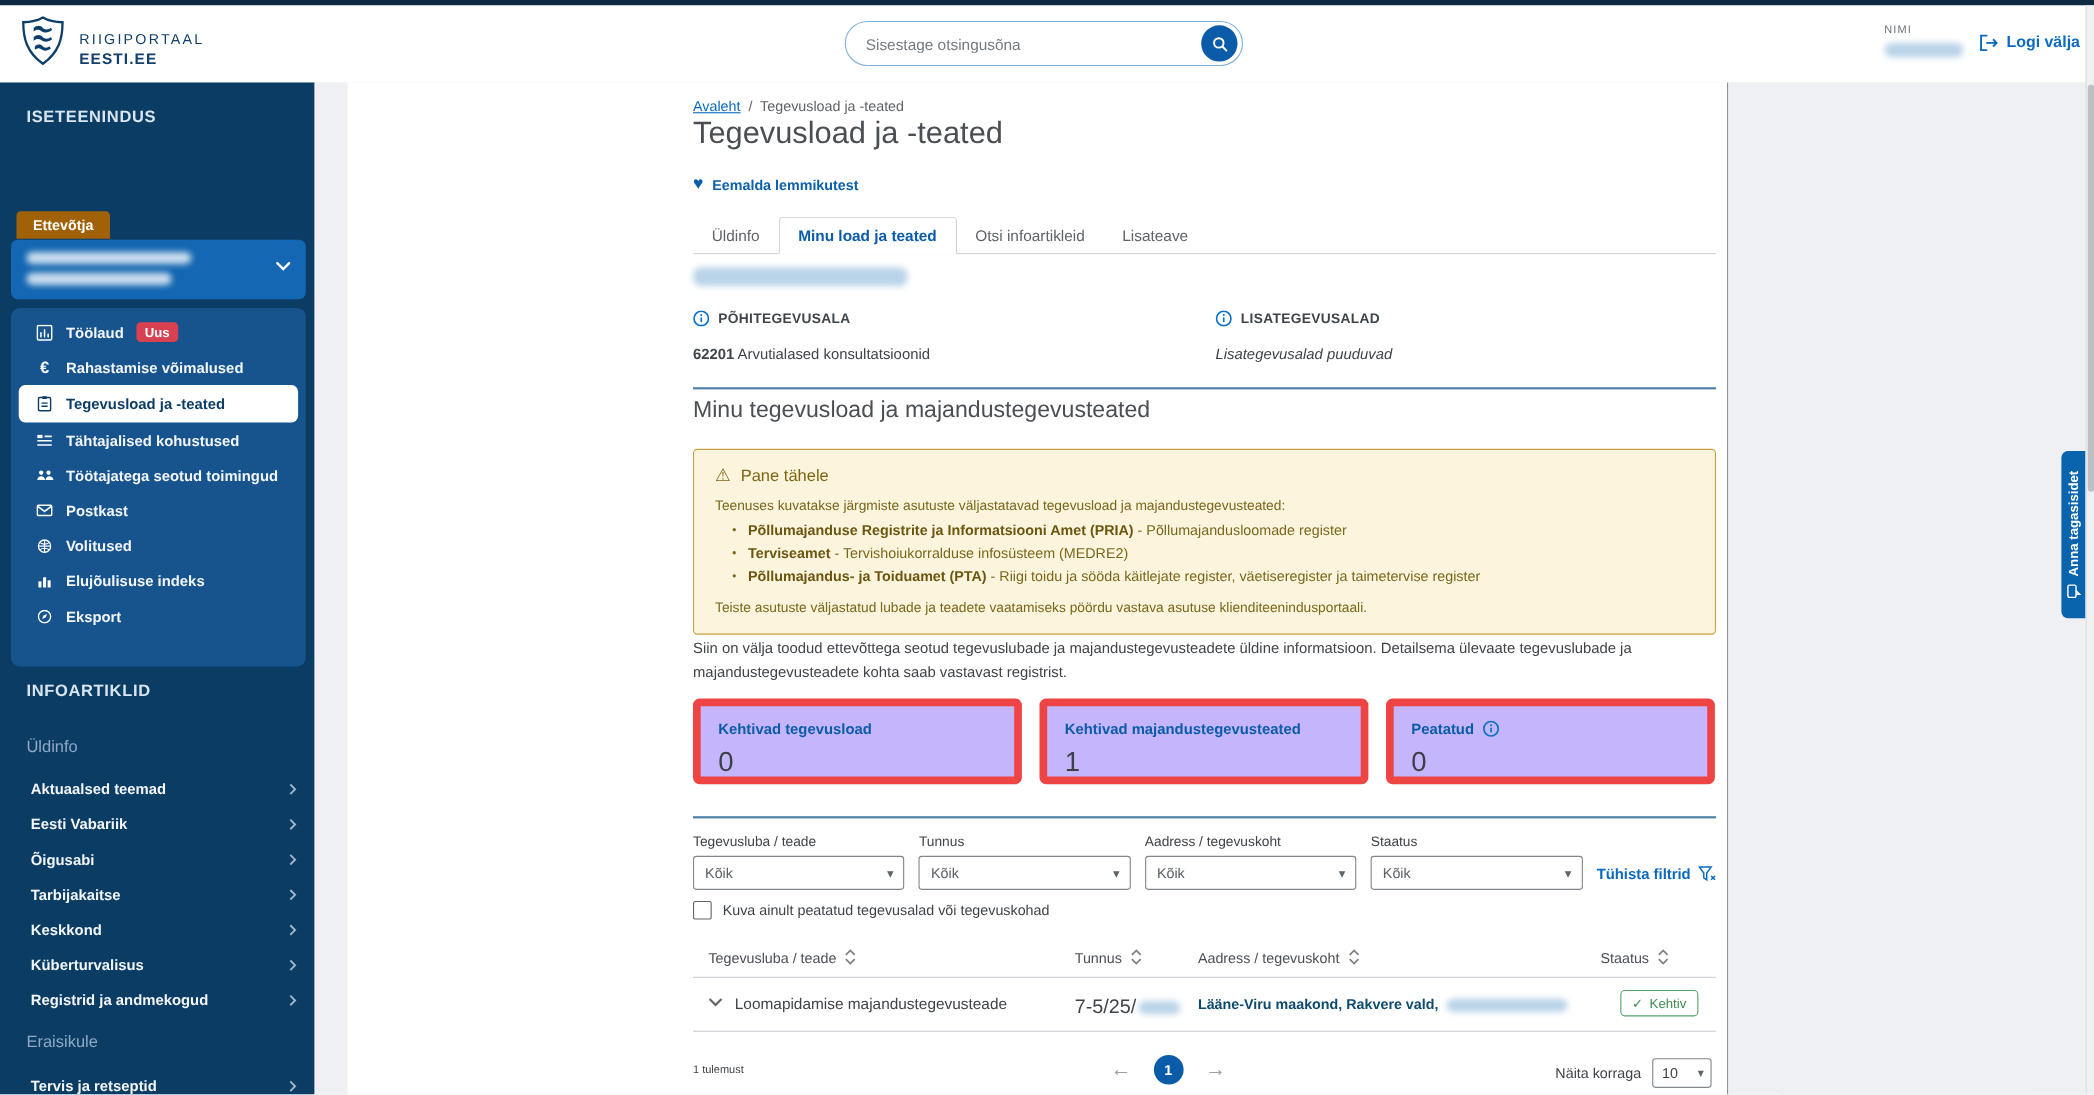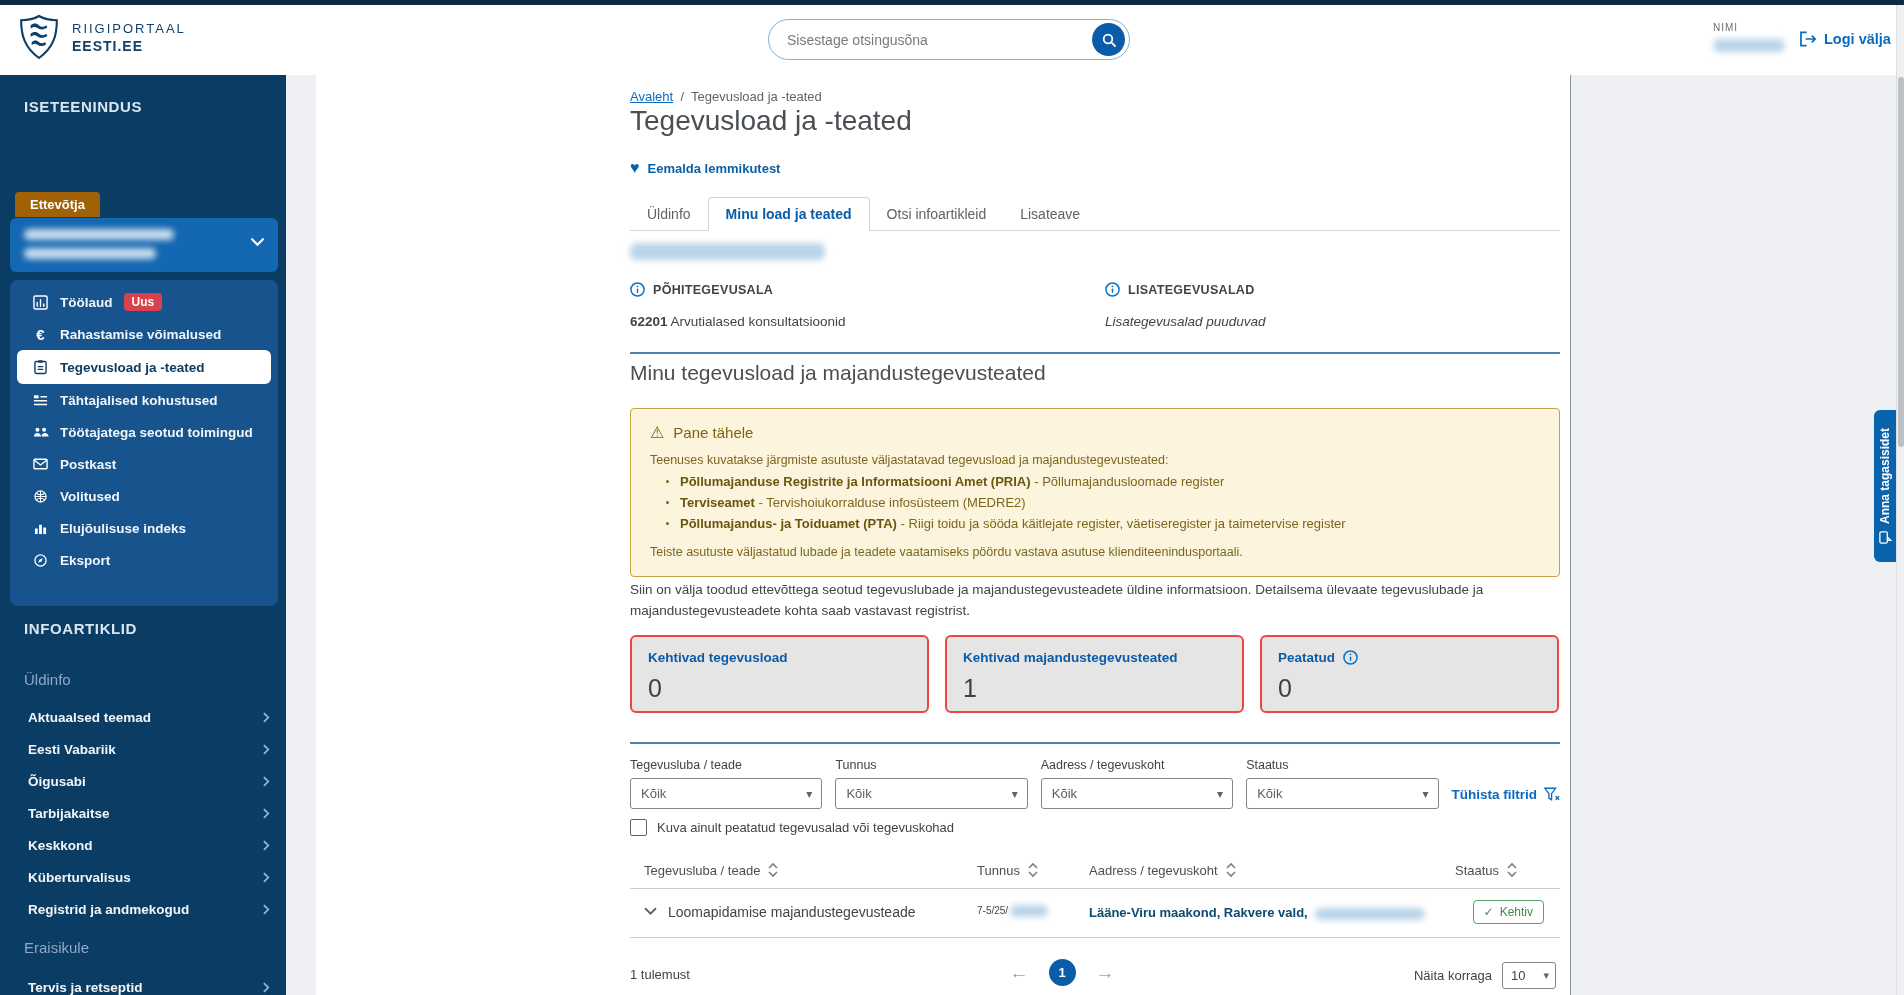--- a/index.html
+++ b/index.html
@@ -2,21 +2,21 @@
 <html><head>
 <meta charset="utf-8">
 <style>
   * { box-sizing: border-box; margin: 0; padding: 0; }
   html,body { width:1904px; height:995px; overflow:hidden; }
   body { font-family:"Liberation Sans","DejaVu Sans",sans-serif; background:#eef0f3; position:relative; color:#3f4449; }
 
   
   .topstrip { position:absolute; left:0; top:0; width:1904px; height:5px; background:#0e2a43; }
   .header { position:absolute; left:0; top:5px; width:1904px; height:70px; background:#fff; }
-  .logo { position:absolute; left:18px; top:8px; display:flex; align-items:center; gap:12px; cursor:pointer; }
+  .logo { position:absolute; left:18px; top:8px; display:flex; align-items:flex-end; gap:12px; cursor:pointer; }
   .logo-text .l1 { font-size:13px; letter-spacing:2px; color:#13406b; }
   .logo-text .l2 { font-size:14px; font-weight:bold; letter-spacing:1px; color:#13406b; margin-top:2px; }
   .search { position:absolute; left:768px; top:14px; width:362px; height:41px; border:1px solid #7fb1d9; border-radius:21px; background:#fff; display:flex; align-items:center; }
   .search input { flex:1; border:none; outline:none; font-size:14px; padding:0 12px 0 18px; color:#555; background:transparent; font-family:inherit; }
   .search input::placeholder { color:#757b80; }
   .search-btn { width:33px; height:33px; border-radius:50%; background:#0a5ca8; margin-right:4px; display:flex; align-items:center; justify-content:center; cursor:pointer; flex:0 0 auto; }
   .userbox { position:absolute; left:1713px; top:17px; }
   .userbox .nimi { font-size:10px; letter-spacing:1px; color:#6b7075; }
   .logout { position:absolute; left:1800px; top:26px; display:flex; align-items:center; gap:7px; color:#0a6abf; font-weight:bold; font-size:14.5px; cursor:pointer; white-space:nowrap; }
 
@@ -72,47 +72,47 @@
   .notice p { font-size:12.5px; margin-top:12px; }
   .notice ul { list-style:none; margin-top:7px; }
   .notice li { font-size:13px; padding-left:30px; position:relative; margin-top:6px; }
   .notice li::before { content:""; position:absolute; left:16px; top:6px; width:3px; height:3px; border-radius:50%; background:#7a671c; }
   .notice li b { color:#6b560f; }
   .notice .outro { margin-top:14px; }
 
   .desc { position:absolute; top:504px; width:930px; font-size:13.5px; line-height:21px; color:#3f4449; }
 
   .cards { position:absolute; top:560px; left:0; display:flex; gap:16px; }
-  .card { width:299px; height:78px; background:#e5e5e5; border:2px solid #ef4444; border-radius:6px; padding:13px 16px; }
+  .card { width:299px; height:78px; background:#c4b5fd; border:7px solid #ef4444; border-radius:6px; padding:13px 16px; }
   .card .c-label { font-size:13.5px; font-weight:bold; color:#0a5ca8; display:flex; align-items:center; gap:8px; }
   .card .c-value { font-size:25px; color:#3c4147; margin-top:9px; }
 
   .filters { position:absolute; top:683px; left:0; width:930px; display:flex; gap:13px; align-items:flex-end; }
   .f-col { width:196px; }
   .f-label { font-size:12.5px; color:#3f4449; margin-bottom:6px; }
   .dd { height:31px; border:1px solid #80868c; border-radius:3px; background:#fff; display:flex; align-items:center; padding:0 10px; font-size:13px; color:#5a6065; cursor:pointer; position:relative; }
   .dd .caret { position:absolute; right:9px; color:#5f6469; font-size:12px; }
   .clear-filters { display:flex; align-items:center; gap:7px; color:#0a6abf; font-size:13.5px; font-weight:bold; cursor:pointer; margin-bottom:7px; white-space:nowrap; }
 
   .chk-row { position:absolute; top:744px; display:flex; align-items:center; gap:10px; font-size:13px; color:#3f4449; cursor:pointer; }
   .chk { width:17px; height:17px; border:1.5px solid #5f6469; border-radius:2px; background:#fff; }
 
   .thead { position:absolute; top:787px; left:0; width:930px; height:26px; font-size:13px; color:#4a4f55; }
   .th { position:absolute; display:flex; align-items:center; gap:8px; cursor:pointer; }
   .thead-line { position:absolute; top:813px; left:0; width:930px; height:1px; background:#c9cdd1; }
   .trow { position:absolute; top:814px; left:0; width:930px; height:48px;text-align:center; }
   .trow-line { position:absolute; top:862px; left:0; width:930px; height:1px; background:#c9cdd1; }
   .td-name { position:absolute; left:38px; top:15px; font-size:14px; color:#3f4449; }
   .row-chev { position:absolute; left:14px; top:18px; color:#5f6469; cursor:pointer; }
-  .td-code { position:absolute; left:347px; top:16px; font-size:10px; color:#3f4449; }
+  .td-code { position:absolute; left:347px; top:16px; font-size:18px; color:#3f4449; }
   .td-addr { position:absolute; left:459px; top:16px; font-size:13px; font-weight:bold; color:#0c4a6e; }
   .badge-ok { position:absolute; right:16px; top:11px; border:1px solid #57a268; border-radius:4px; color:#3f8a52; font-size:12px; padding:4px 10px; display:flex; align-items:center; gap:6px; background:#fff; }
 
   .pager { position:absolute; top:884px; left:0; width:930px; height:30px; }
-  .results { position:absolute; left:0; top:8px; font-size:13px; color:#3f4449; }
+  .results { position:absolute; left:0; top:8px; font-size:10px; color:#3f4449; }
   .pages { position:absolute; left:352px; top:0; width:160px; display:flex; align-items:center; justify-content:center; gap:20px; }
   .arrow { color:#9aa0a6; font-size:19px; cursor:pointer; }
   .pnum { width:27px; height:27px; border-radius:50%; background:#0a5ca8; color:#fff; font-size:13px; font-weight:bold; display:flex; align-items:center; justify-content:center; cursor:pointer; }
   .perpage { position:absolute; right:4px; top:3px; display:flex; align-items:center; gap:10px; font-size:13px; color:#3f4449; }
   .pp-select { width:54px; height:27px; border:1px solid #80868c; border-radius:3px; display:flex; align-items:center; padding:0 8px; position:relative; cursor:pointer; color:#3f4449; }
   .pp-select .caret { position:absolute; right:6px; color:#5f6469; font-size:11px; }
 
   
   .feedback { position:absolute; left:1874px; top:410px; width:22px; height:152px; background:#0a63ad; border-radius:6px 0 0 6px; cursor:pointer; overflow:visible; }
   .feedback .fb-inner { position:absolute; width:152px; height:22px; left:-65px; top:65px; transform:rotate(-90deg); display:flex; align-items:center; justify-content:center; gap:7px; color:#fff; font-size:12px; font-weight:bold; white-space:nowrap; }

